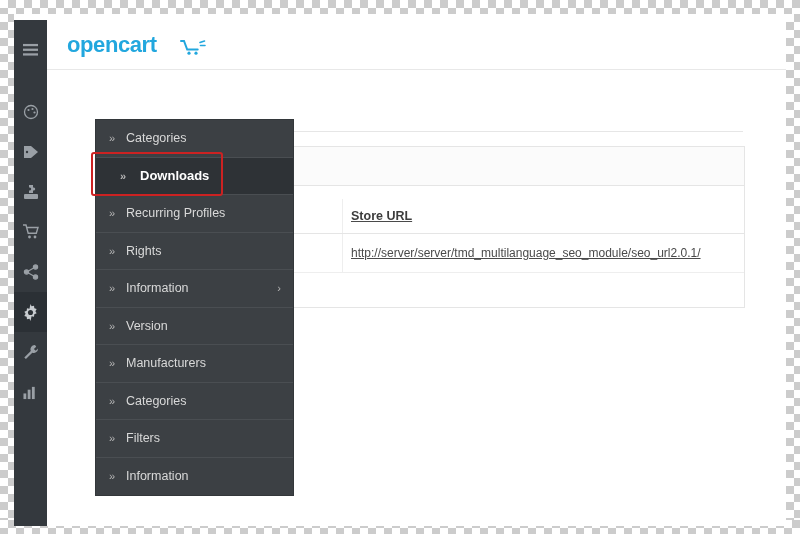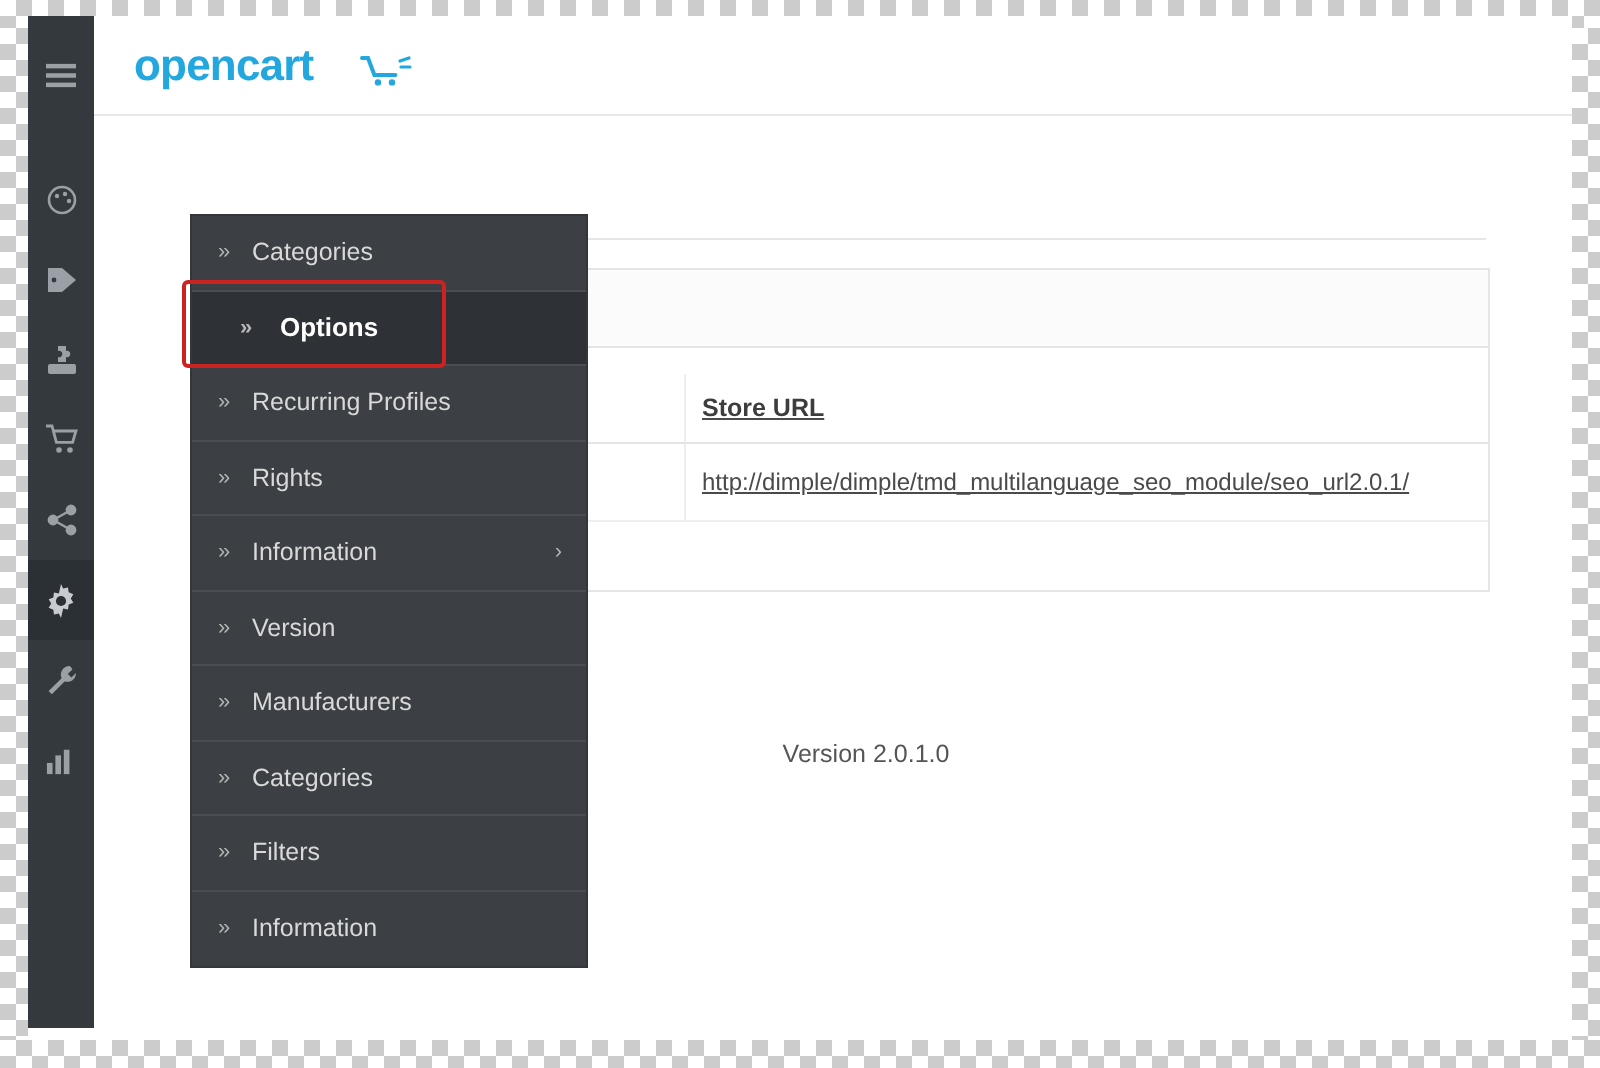--- a/index.html
+++ b/index.html
@@ -27,21 +27,21 @@
   }
   #checker-top    { left: 0;   top: 0;    width: 800px; height: 14px; }
   #checker-bottom { left: 0;   top: 520px;width: 800px; height: 14px; }
   #checker-left   { left: 0;   top: 14px; width: 14px;  height: 506px; }
   #checker-right  { left: 786px; top: 14px; width: 14px; height: 506px; }
 
   
   #app {
     position: absolute;
     left: 14px;
-    top: 8px;
+    top: 20px;
     width: 772px;
     height: 506px;
     background: #0369a1;
     overflow: hidden;
   }
 
   
   #rail {
     position: absolute;
     left: 0;
@@ -384,38 +384,37 @@
       <table id="panel-table">
         <thead>
           <tr>
             <th class="col-check"></th>
             <th>Store URL</th>
           </tr>
         </thead>
         <tbody>
           <tr>
             <td class="col-check"></td>
-            <td>http://dimple/dimple/tmd_multilanguage_seo_module/seo_url2.0.1/</td>
+            <td>http://server/server/tmd_multilanguage_seo_module/seo_url2.0.1/</td>
           </tr>
         </tbody>
       </table>
     </div>
 
     <div id="footer">
-      <div>Version 2.0.1.0</div>
     </div>
 
     <div id="menu">
       <div class="menu-item">
         <span class="chev">»</span>
         <span>Categories</span>
       </div>
       <div class="menu-item highlight">
         <span class="chev">»</span>
-        <span>Options</span>
+        <span>Downloads</span>
       </div>
       <div class="menu-item">
         <span class="chev">»</span>
         <span>Recurring Profiles</span>
       </div>
       <div class="menu-item">
         <span class="chev">»</span>
         <span>Rights</span>
       </div>
       <div class="menu-item">

